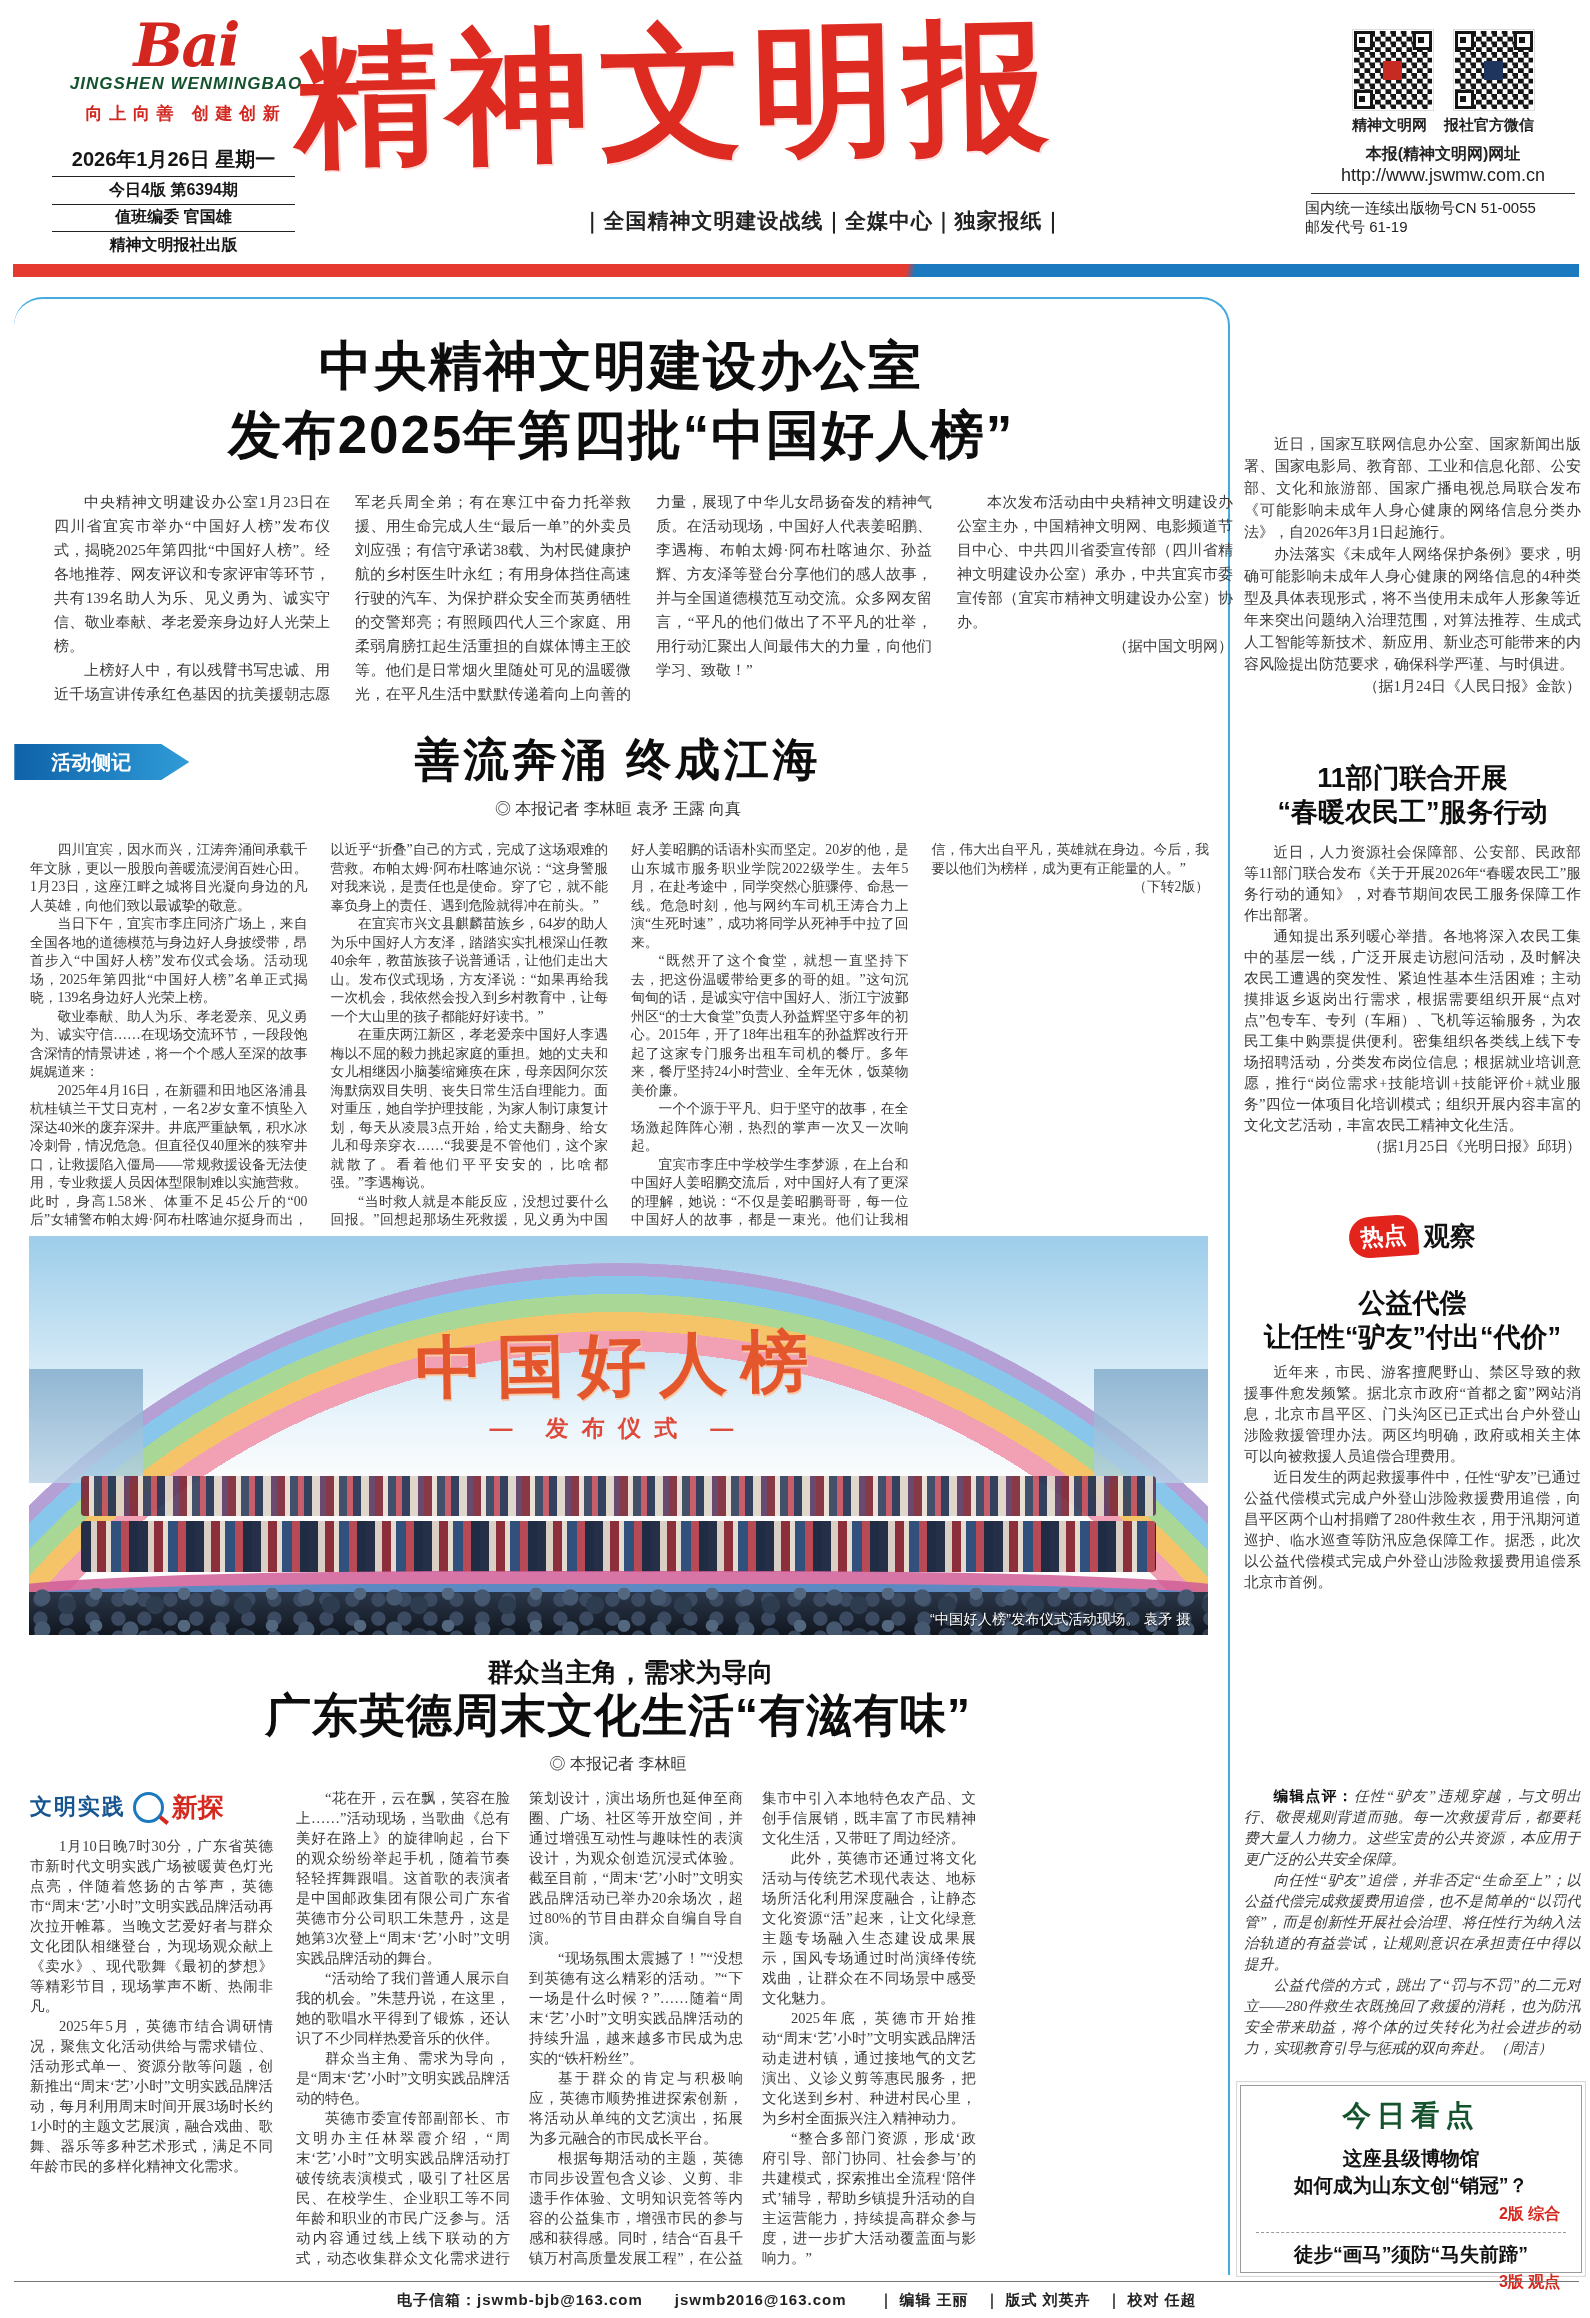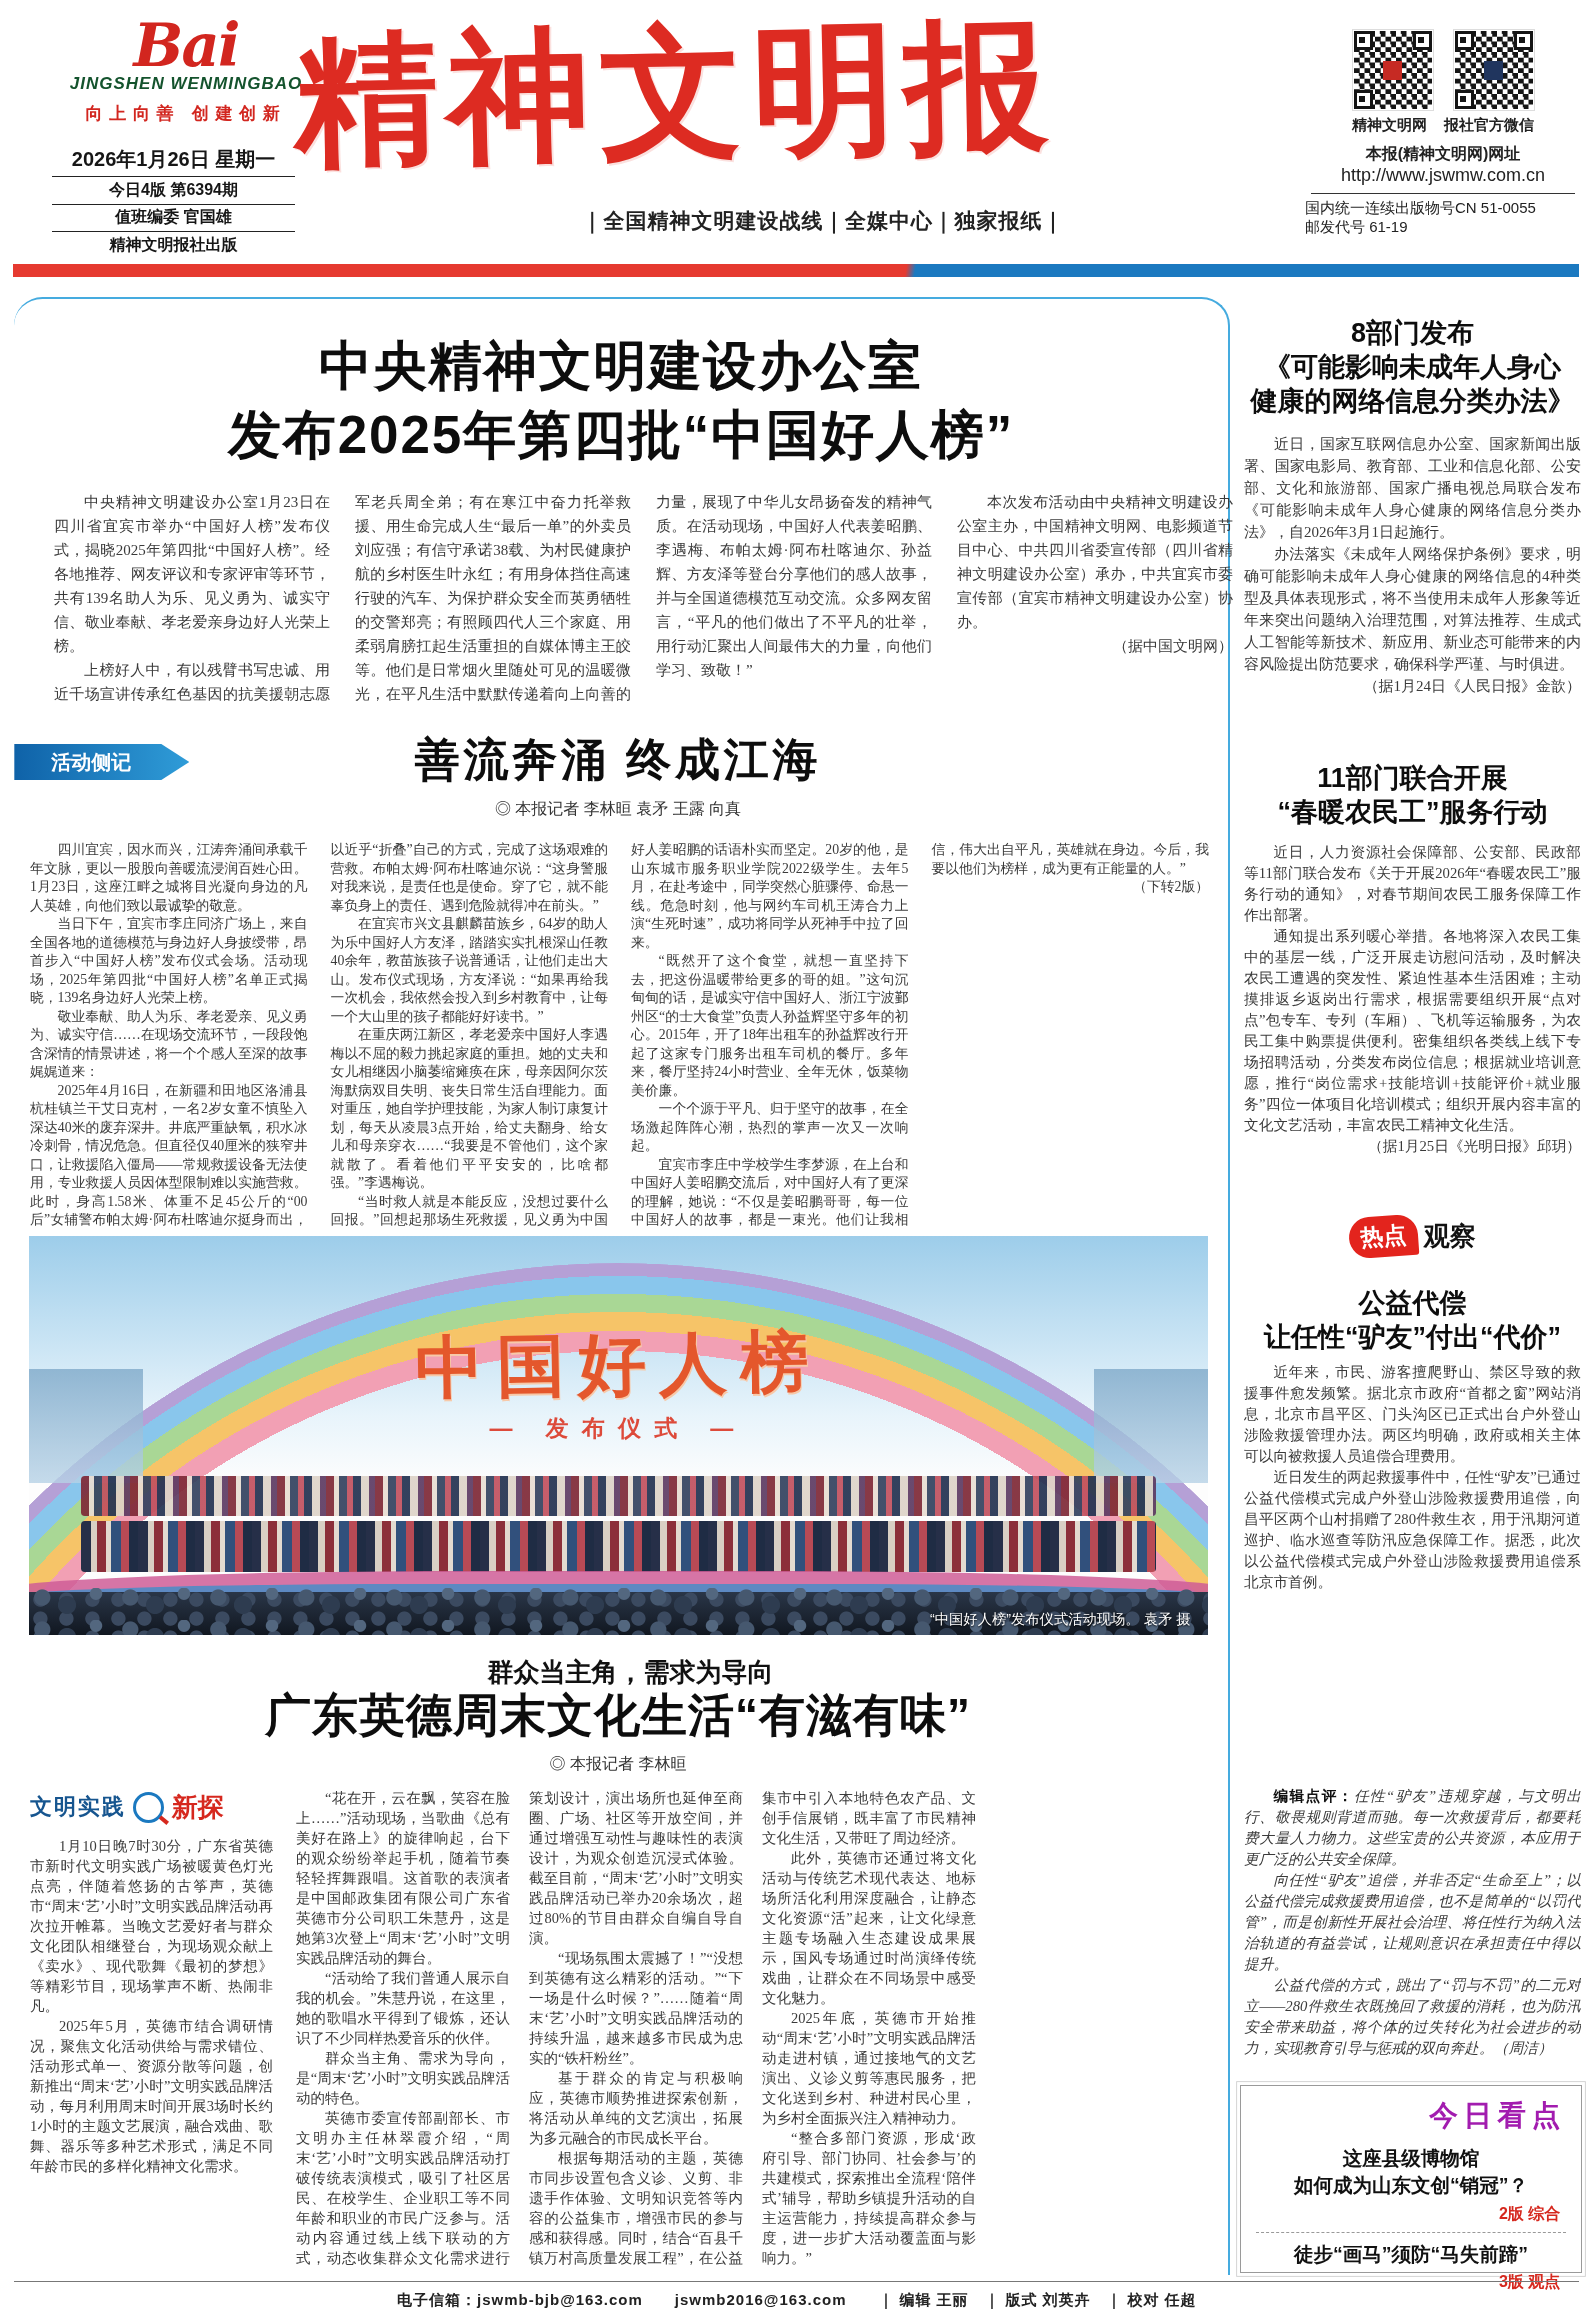--- a/index.html
+++ b/index.html
@@ -120,22 +120,22 @@
   .side-body2{font-size:14.7px;line-height:21px;}
   .hot-badge{display:flex;align-items:center;gap:5.7px;justify-content:center;}
   .hot-red{background:#e3241d;color:#fff;font-family:"Liberation Sans",sans-serif;font-weight:900;
            font-size:23px;padding:4.8px 11.4px;border-radius:25px 25px 3.8px 25px;transform:rotate(-4deg);}
   .hot-black{font-family:"Liberation Sans",sans-serif;font-weight:900;font-size:26px;color:#111;}
   .cmt{font-style:italic;}
   .cmt-label{font-style:normal;font-weight:bold;color:#111;font-family:"Liberation Sans",sans-serif;}
 
   
   .today{border:1px solid #9a9a9a;box-shadow:0 0 0 2.9px #fff,0 0 0 3.8px #cfcfcf;padding:11.4px 15px;box-sizing:border-box;}
-  .today-title{font-family:"DejaVu Serif",serif;font-weight:900;font-size:28.5px;color:#a21caf;
-               text-align:right;letter-spacing:5.7px;margin-bottom:9.5px;}
+  .today-title{font-family:"DejaVu Serif",serif;font-weight:900;font-size:28.5px;color:#14532d;
+               text-align:center;letter-spacing:5.7px;margin-bottom:9.5px;}
   .today-item{font-family:"Liberation Sans",sans-serif;font-weight:bold;font-size:19.5px;color:#111;
               text-align:center;line-height:27.6px;white-space:pre-line;}
   .today-ref{font-family:"Liberation Sans",sans-serif;font-weight:bold;font-size:16px;color:#d6281e;
              text-align:right;margin:3.8px 5.7px 5.7px 0;}
   .today-sep{border-top:1px dashed #999;margin:7.6px 0;}
 
   
   .footer{border-top:1.4px solid #777;font-family:"Liberation Sans",sans-serif;font-weight:bold;
           font-size:15px;color:#222;text-align:center;padding-top:8.6px;letter-spacing:1px;}
 </style>
@@ -256,25 +256,20 @@
         <p>英德市委宣传部副部长、市文明办主任林翠霞介绍，“周末‘艺’小时”文明实践品牌活动打破传统表演模式，吸引了社区居民、在校学生、企业职工等不同年龄和职业的市民广泛参与。活动内容通过线上线下联动的方式，动态收集群众文化需求进行策划设计，演出场所也延伸至商圈、广场、社区等开放空间，并通过增强互动性与趣味性的表演设计，为观众创造沉浸式体验。截至目前，“周末‘艺’小时”文明实践品牌活动已举办20余场次，超过80%的节目由群众自编自导自演。</p>
         <p>“现场氛围太震撼了！”“没想到英德有这么精彩的活动。”“下一场是什么时候？”……随着“周末‘艺’小时”文明实践品牌活动的持续升温，越来越多市民成为忠实的“铁杆粉丝”。</p>
         <p>基于群众的肯定与积极响应，英德市顺势推进探索创新，将活动从单纯的文艺演出，拓展为多元融合的市民成长平台。</p>
         <p>根据每期活动的主题，英德市同步设置包含义诊、义剪、非遗手作体验、文明知识竞答等内容的公益集市，增强市民的参与感和获得感。同时，结合“百县千镇万村高质量发展工程”，在公益集市中引入本地特色农产品、文创手信展销，既丰富了市民精神文化生活，又带旺了周边经济。</p>
         <p>此外，英德市还通过将文化活动与传统艺术现代表达、地标场所活化利用深度融合，让静态文化资源“活”起来，让文化绿意主题专场融入生态建设成果展示，国风专场通过时尚演绎传统戏曲，让群众在不同场景中感受文化魅力。</p>
         <p>2025年底，英德市开始推动“周末‘艺’小时”文明实践品牌活动走进村镇，通过接地气的文艺演出、义诊义剪等惠民服务，把文化送到乡村、种进村民心里，为乡村全面振兴注入精神动力。</p>
         <p>“整合多部门资源，形成‘政府引导、部门协同、社会参与’的共建模式，探索推出全流程‘陪伴式’辅导，帮助乡镇提升活动的自主运营能力，持续提高群众参与度，进一步扩大活动覆盖面与影响力。”</p>
       </div>
   </div>
 
-  <div class="abs side-h" style="left:1244px;top:316px;width:337px;">
-    <div>8部门发布</div>
-    <div>《可能影响未成年人身心</div>
-    <div>健康的网络信息分类办法》</div>
-  </div>
   <div class="abs side-body has-src" style="left:1244px;top:433px;width:337px;height:323px;">
       <p>近日，国家互联网信息办公室、国家新闻出版署、国家电影局、教育部、工业和信息化部、公安部、文化和旅游部、国家广播电视总局联合发布《可能影响未成年人身心健康的网络信息分类办法》，自2026年3月1日起施行。</p>
       <p>办法落实《未成年人网络保护条例》要求，明确可能影响未成年人身心健康的网络信息的4种类型及具体表现形式，将不当使用未成年人形象等近年来突出问题纳入治理范围，对算法推荐、生成式人工智能等新技术、新应用、新业态可能带来的内容风险提出防范要求，确保科学严谨、与时俱进。</p>
       <p>（据1月24日《人民日报》金歆）</p>
     </div>
 
   <div class="abs side-h" style="left:1244px;top:761px;width:337px;">
     <div>11部门联合开展</div>
     <div>“春暖农民工”服务行动</div>
   </div>

